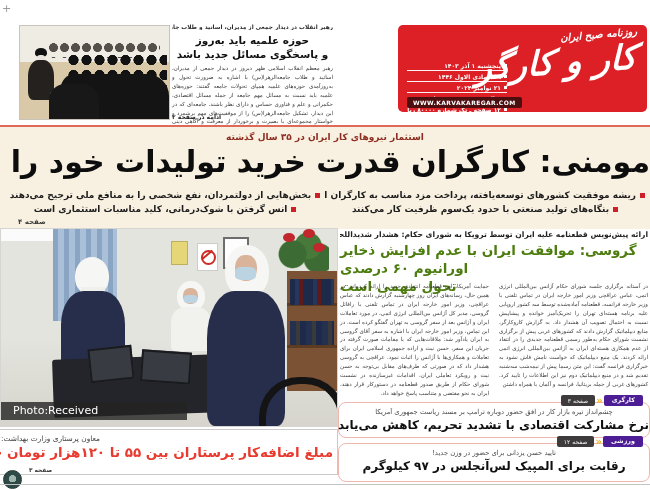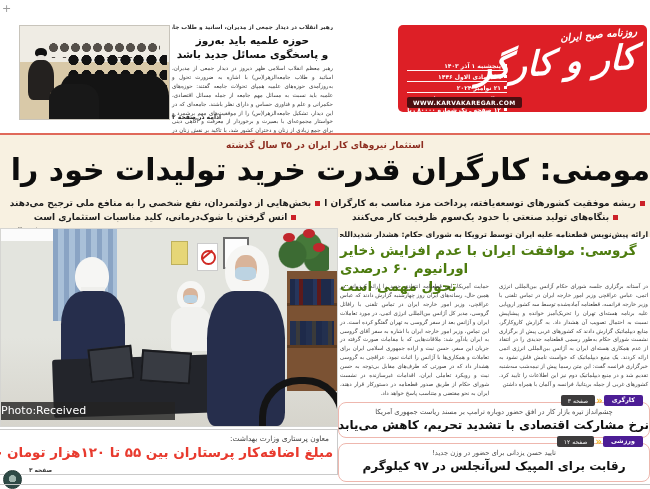--- a/index.html
+++ b/index.html
@@ -37,21 +37,21 @@
   .paper-title{right:6px;top:20px;width:170px;color:#fff;font-size:34px;font-weight:bold;font-style:italic;
                text-align:center;transform:skewY(-4deg);letter-spacing:-1px;line-height:1;}
   .date-col{left:9px;top:35px;width:100px;}
   .date-line{direction:rtl;color:#fff;font-size:6px;font-weight:bold;text-align:right;
              border-bottom:1px solid rgba(255,255,255,.95);padding:1.5px 0;white-space:nowrap;overflow:hidden;}
   .date-line .sq{display:inline-block;width:3px;height:3px;background:#fff;margin-left:3px;vertical-align:middle;}
   .website{left:9px;bottom:4px;background:#4d0e10;color:#fff;font-size:6px;font-weight:bold;
            padding:2px 6px;border-radius:2px;letter-spacing:.4px;}
 
   
-  .band{left:0;top:125px;width:650px;height:102px;background:#f8f1e1;border-top:2px solid #e0695a;margin-top:8px;}
+  .band{left:0;top:125px;width:650px;height:102px;background:#f8f1e1;border-top:2px solid #e0695a;}
   .band-kicker{left:0;right:0;top:5px;text-align:center;font-size:9px;font-weight:bold;color:#8d2d20;}
   .main-headline{left:0;right:0;top:17px;text-align:center;font-size:30px;font-weight:bold;color:#0d0d0d;white-space:nowrap;}
   .bullet-col{top:62px;width:320px;}
   .bullet-col.right{right:5px;}
   .bullet-col.left{left:5px;}
   .bullet-line{direction:rtl;text-align:center;font-size:9px;font-weight:bold;color:#1d1d1d;line-height:1.5;white-space:nowrap;overflow:hidden;}
   .bullet-line .dot{display:inline-block;width:5px;height:5px;background:#cc2129;margin-left:4px;vertical-align:middle;}
   .band-pageref{left:18px;bottom:3px;font-size:7px;font-weight:bold;color:#3c3c3c;}
 
   
@@ -91,21 +91,21 @@
   .n3 .mask{left:28px;top:22px;width:21px;height:13px;}
   .n3 .bodyv{left:0;top:46px;width:78px;height:135px;}
   .desk{left:52px;top:128px;width:168px;height:58px;background:#23252b;border-radius:3px;transform:rotate(-2deg);}
   .monitor{position:absolute;background:#383b42;border:2px solid #1a1b1f;}
   .m1{left:88px;top:118px;width:40px;height:30px;transform:rotate(-6deg);}
   .m2{left:140px;top:122px;width:46px;height:28px;transform:rotate(4deg);}
   .chair{left:258px;top:148px;width:72px;height:52px;border:7px solid #141414;border-bottom:none;border-radius:40px 40px 0 0;background:transparent;}
   .wm-band{left:0;top:128px;width:252px;height:45px;background:rgba(255,255,255,.55);}
   .wm-ilna{position:absolute;left:10px;top:3px;font-size:30px;font-weight:bold;color:#56575a;letter-spacing:3px;text-shadow:1px 1px 0 #fff;}
   .wm-photo{position:absolute;left:118px;top:6px;font-size:26px;color:#6e6f72;letter-spacing:5px;text-shadow:1px 1px 0 #fff;}
-  .credit-band{left:0;top:173px;width:174px;height:18px;background:rgba(35,35,35,.8);color:#fff;font-size:11px;line-height:18px;padding-left:0;}
+  .credit-band{left:0;top:173px;width:174px;height:18px;background:rgba(35,35,35,.8);color:#fff;font-size:11px;line-height:18px;padding-left:12px;}
 
   
   .grossi{left:340px;top:230px;width:308px;height:168px;}
   .g-kicker{width:100%;top:0;font-size:7.6px;font-weight:bold;color:#222;text-align:center;white-space:nowrap;overflow:hidden;direction:rtl;}
   .g-title{width:100%;top:11px;font-size:13.5px;font-weight:bold;color:#4d7c0f;text-align:left;line-height:1.35;direction:rtl;}
   .g-cols{width:100%;top:52px;bottom:0;display:flex;direction:rtl;gap:10px;}
   .g-col{flex:1;font-size:5.5px;line-height:1.62;color:#3d3d3d;text-align:justify;direction:rtl;}
   .g-cont{display:block;font-weight:bold;color:#111;font-size:6px;margin-top:2px;}
 
   
@@ -114,21 +114,21 @@
   .hbox2{top:443px;height:37px;}
   .hbox .k{position:absolute;left:0;right:0;top:5px;text-align:center;font-size:6.8px;color:#4a4a4a;direction:rtl;white-space:nowrap;overflow:hidden;}
   .hbox .t{position:absolute;left:0;right:0;top:15px;text-align:center;font-size:12px;font-weight:bold;color:#101010;direction:rtl;white-space:nowrap;}
   .label{position:absolute;right:6px;top:-8px;display:flex;direction:rtl;align-items:center;height:11px;}
   .label .sec{background:#4c1d95;color:#fff;font-size:6.4px;font-weight:bold;padding:1px 8px 2px;border-radius:2px;}
   .label .chev{color:#f2b41e;font-size:10px;font-weight:bold;margin:0 1px;line-height:10px;}
   .label .pg{background:#3d3b3c;color:#fff;font-size:6px;padding:1.5px 7px 2px;border-radius:2px;}
 
   
   .nursebox{left:-30px;top:429px;width:366px;height:44px;border:1px solid #cacaca;background:#fff;}
-  .nb-kicker{left:30px;right:8px;top:4px;text-align:right;font-size:7.4px;color:#3f3f3f;direction:rtl;}
+  .nb-kicker{left:30px;right:0;top:4px;text-align:left;font-size:7.4px;color:#3f3f3f;direction:rtl;}
   .nb-title{left:0;right:4px;top:14px;font-size:13.5px;font-weight:bold;color:#e83a2e;direction:rtl;text-align:right;white-space:nowrap;overflow:hidden;}
   .nb-page{left:58px;bottom:1px;font-size:5.8px;font-weight:bold;color:#333;}
   .emblem{left:3px;top:470px;width:17px;height:17px;border-radius:50%;background:radial-gradient(circle at 50% 45%,#9fb5ae 0 28%,#2e4a46 30% 100%);border:1px solid #203733;}
   .bottom-rule{left:0;top:484px;width:650px;height:1px;background:#c4c4c4;}
 </style>
 </head>
 <body>
 
 <div class="page">
 

